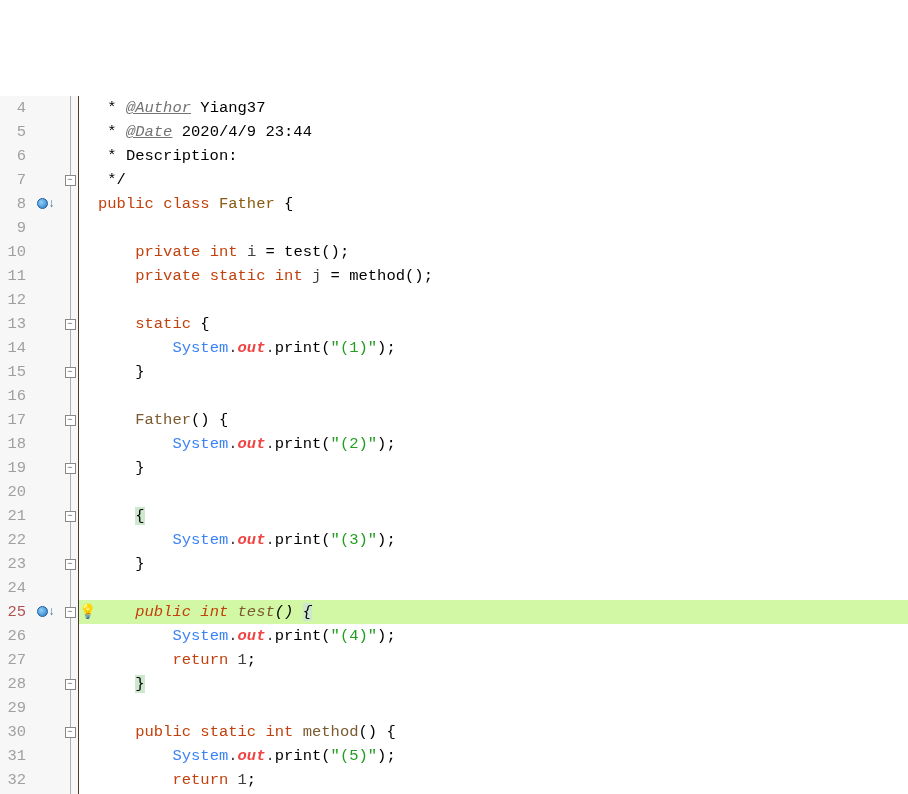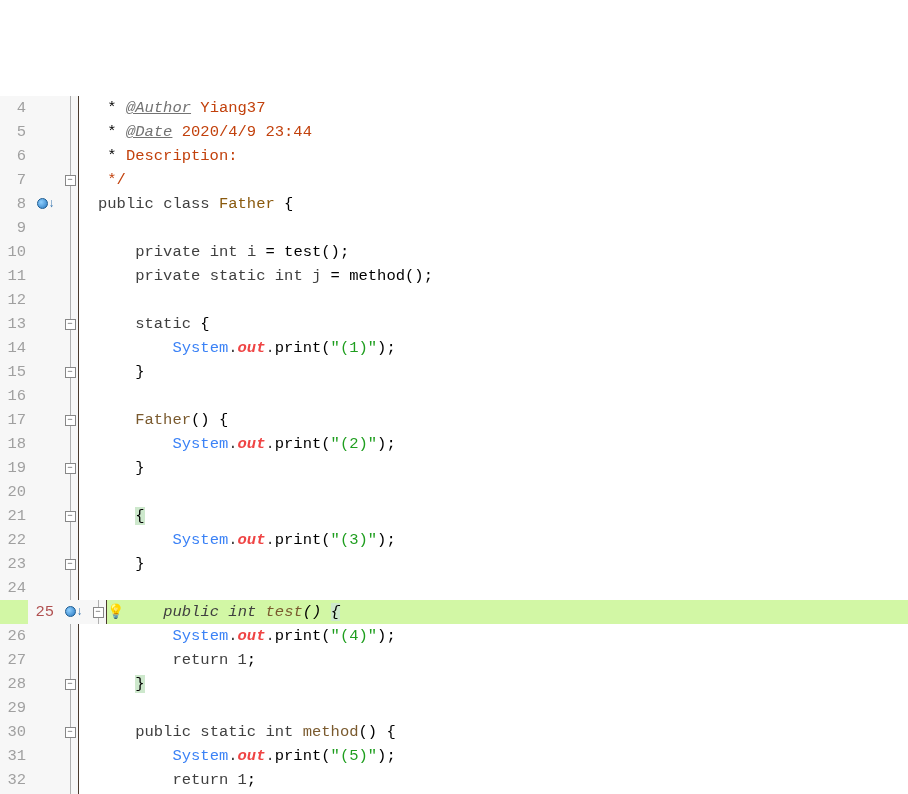--- a/index.html
+++ b/index.html
@@ -47,27 +47,27 @@
     text-align:center;
     position:relative;
   }
   .code {
     flex:1;
     padding-left:0px;
     position:relative;
   }
   .row { height:24px; display:flex; }
   .row>div { height:24px; }
-  .hl-row { background:#d2f7a5;padding-left:28px; }
+  .hl-row { background:#d2f7a5; }
   .hl-row .gutter-num { color:#b05050; }
   .hl-row .gutter-bulb { background:#d2f7a5; }
   .hl-row .code { background:#d2f7a5;font-style:italic; }
-  .t-doc { color:#c2410c; font-weight:500; }
+  .t-doc { color:#000000; font-weight:500; }
   .t-doctag { color:#737373; text-decoration:underline; font-style:italic; }
-  .t-kw { color:#404040;text-align:center; }
+  .t-kw { color:#c2410c;text-align:center; }
   .t-classname { color:#8a5a0e; }
   .t-method { color:#7a5a2e; }
   .t-var { color:#404040; }
   .t-string { color:#1f9e1f; }
   .t-dot { color:#404040; }
   .t-sys { color:#3b82f6; }
   .t-out { color:#ef4444; font-style:italic; font-weight:bold; }
   .brace-hi { background:#cde8cc; }
   .fold-glyph {
     display:inline-block;

